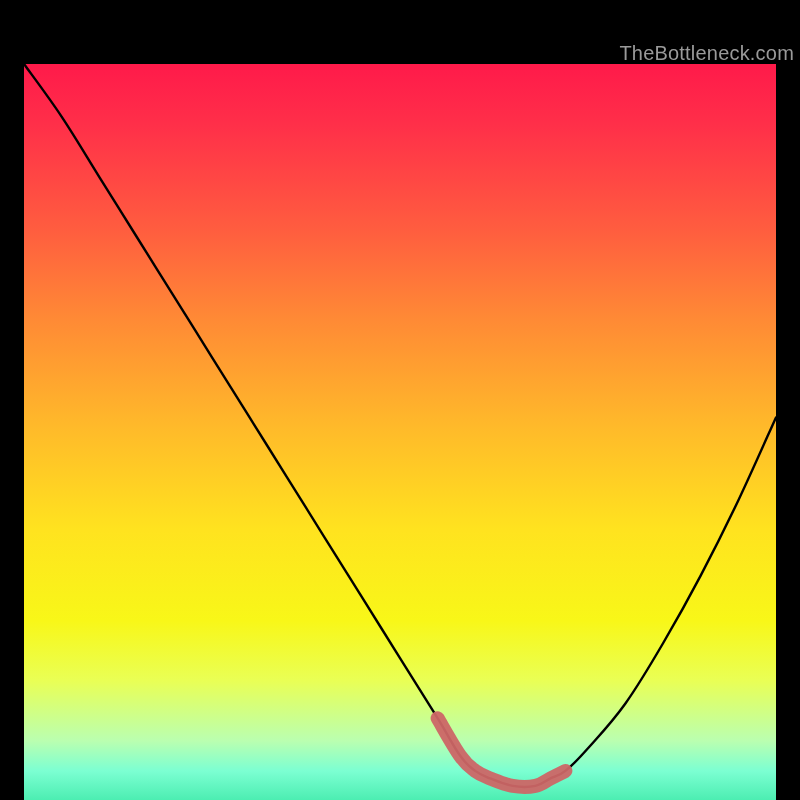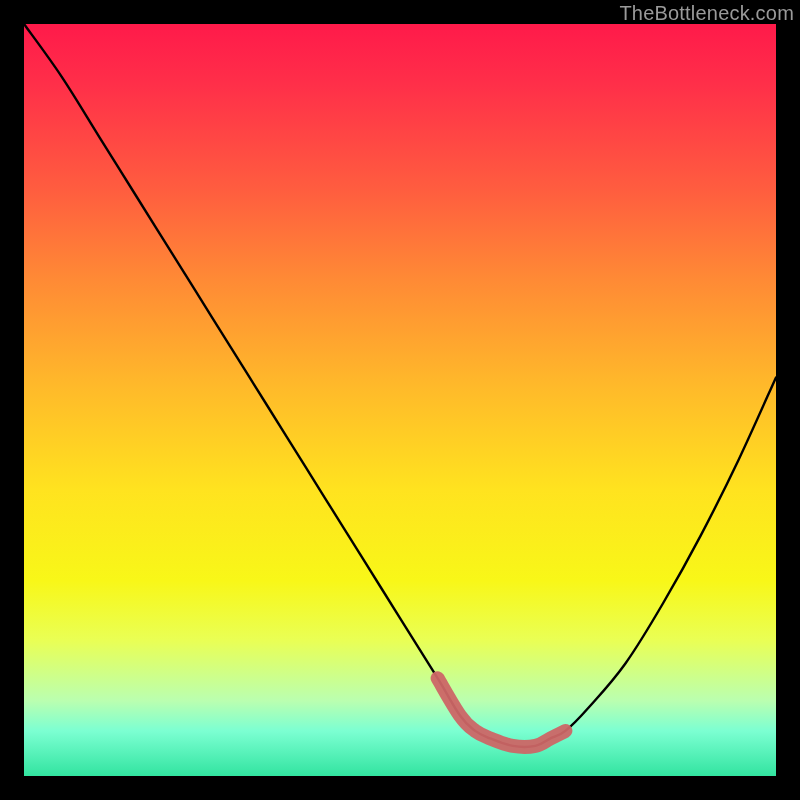--- a/index.html
+++ b/index.html
@@ -8,20 +8,21 @@
     width: 800px;
     height: 800px;
     background: #000;
     font-family: Arial, Helvetica, sans-serif;
     overflow: hidden;
   }
   .stage {
     position: relative;
     width: 800px;
     height: 656px;
+    margin-top: 40px;
   }
   .plot-area {
     position: absolute;
     left: 24px;
     top: 24px;
     width: 752px;
     height: 752px;
     
     background: linear-gradient(
       to bottom,

